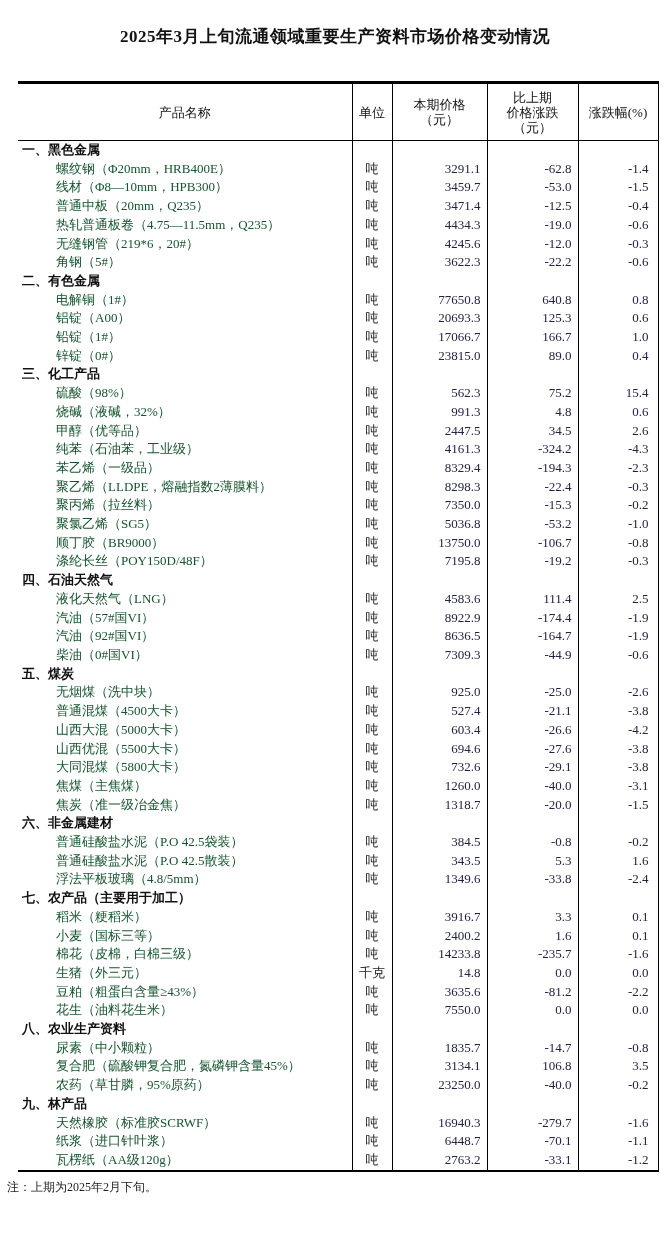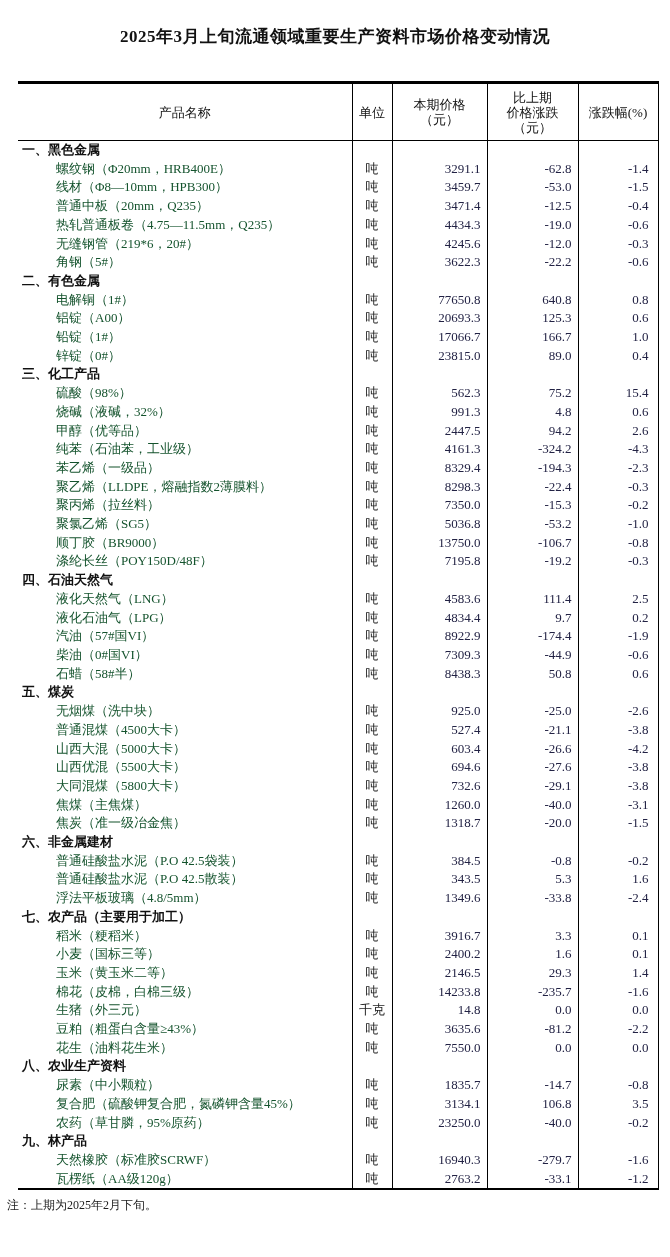--- a/index.html
+++ b/index.html
@@ -166,21 +166,21 @@
         <td class="prod">烧碱（液碱，32%）</td>
         <td class="unit">吨</td>
         <td class="num">991.3</td>
         <td class="num">4.8</td>
         <td class="num pct">0.6</td>
       </tr>
       <tr>
         <td class="prod">甲醇（优等品）</td>
         <td class="unit">吨</td>
         <td class="num">2447.5</td>
-        <td class="num">94.2</td>
+        <td class="num">34.5</td>
         <td class="num pct">2.6</td>
       </tr>
       <tr>
         <td class="prod">纯苯（石油苯，工业级）</td>
         <td class="unit">吨</td>
         <td class="num">4161.3</td>
         <td class="num">-324.2</td>
         <td class="num pct">-4.3</td>
       </tr>
       <tr>
@@ -233,48 +233,41 @@
         <td class="num pct"></td>
       </tr>
       <tr>
         <td class="prod">液化天然气（LNG）</td>
         <td class="unit">吨</td>
         <td class="num">4583.6</td>
         <td class="num">111.4</td>
         <td class="num pct">2.5</td>
       </tr>
       <tr>
-        <td class="prod">液化石油气（LPG）</td>
-        <td class="unit">吨</td>
-        <td class="num">4834.4</td>
-        <td class="num">9.7</td>
-        <td class="num pct">0.2</td>
-      </tr>
-      <tr>
         <td class="prod">汽油（57#国VI）</td>
         <td class="unit">吨</td>
         <td class="num">8922.9</td>
         <td class="num">-174.4</td>
         <td class="num pct">-1.9</td>
       </tr>
       <tr>
+        <td class="prod">汽油（92#国VI）</td>
+        <td class="unit">吨</td>
+        <td class="num">8636.5</td>
+        <td class="num">-164.7</td>
+        <td class="num pct">-1.9</td>
+      </tr>
+      <tr>
         <td class="prod">柴油（0#国VI）</td>
         <td class="unit">吨</td>
         <td class="num">7309.3</td>
         <td class="num">-44.9</td>
         <td class="num pct">-0.6</td>
       </tr>
       <tr>
-        <td class="prod">石蜡（58#半）</td>
-        <td class="unit">吨</td>
-        <td class="num">8438.3</td>
-        <td class="num">50.8</td>
-        <td class="num pct">0.6</td>
-      </tr>
-      <tr>
         <td class="sec">五、煤炭</td>
         <td class="unit"></td>
         <td class="num"></td>
         <td class="num"></td>
         <td class="num pct"></td>
       </tr>
       <tr>
         <td class="prod">无烟煤（洗中块）</td>
         <td class="unit">吨</td>
         <td class="num">925.0</td>
@@ -364,27 +357,20 @@
         <td class="num">3916.7</td>
         <td class="num">3.3</td>
         <td class="num pct">0.1</td>
       </tr>
       <tr>
         <td class="prod">小麦（国标三等）</td>
         <td class="unit">吨</td>
         <td class="num">2400.2</td>
         <td class="num">1.6</td>
         <td class="num pct">0.1</td>
-      </tr>
-      <tr>
-        <td class="prod">玉米（黄玉米二等）</td>
-        <td class="unit">吨</td>
-        <td class="num">2146.5</td>
-        <td class="num">29.3</td>
-        <td class="num pct">1.4</td>
       </tr>
       <tr>
         <td class="prod">棉花（皮棉，白棉三级）</td>
         <td class="unit">吨</td>
         <td class="num">14233.8</td>
         <td class="num">-235.7</td>
         <td class="num pct">-1.6</td>
       </tr>
       <tr>
         <td class="prod">生猪（外三元）</td>
@@ -441,20 +427,27 @@
         <td class="num"></td>
         <td class="num"></td>
         <td class="num pct"></td>
       </tr>
       <tr>
         <td class="prod">天然橡胶（标准胶SCRWF）</td>
         <td class="unit">吨</td>
         <td class="num">16940.3</td>
         <td class="num">-279.7</td>
         <td class="num pct">-1.6</td>
+      </tr>
+      <tr>
+        <td class="prod">纸浆（进口针叶浆）</td>
+        <td class="unit">吨</td>
+        <td class="num">6448.7</td>
+        <td class="num">-70.1</td>
+        <td class="num pct">-1.1</td>
       </tr>
       <tr>
         <td class="prod">瓦楞纸（AA级120g）</td>
         <td class="unit">吨</td>
         <td class="num">2763.2</td>
         <td class="num">-33.1</td>
         <td class="num pct">-1.2</td>
       </tr>
     </tbody>
 </table>

